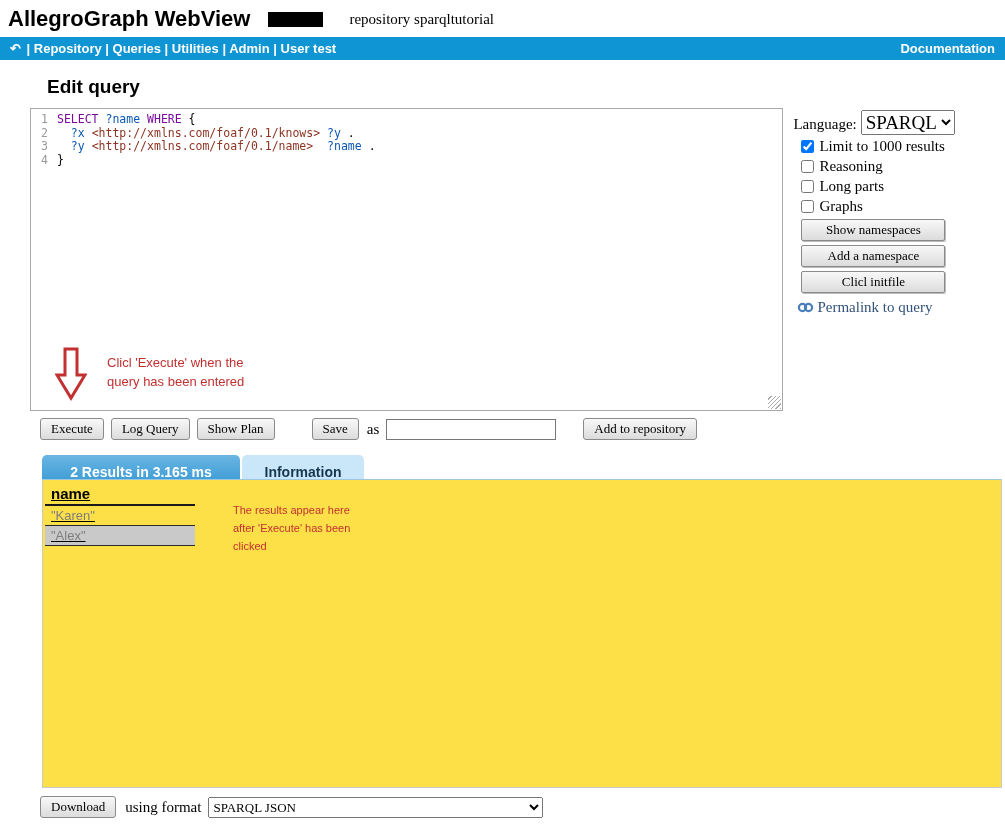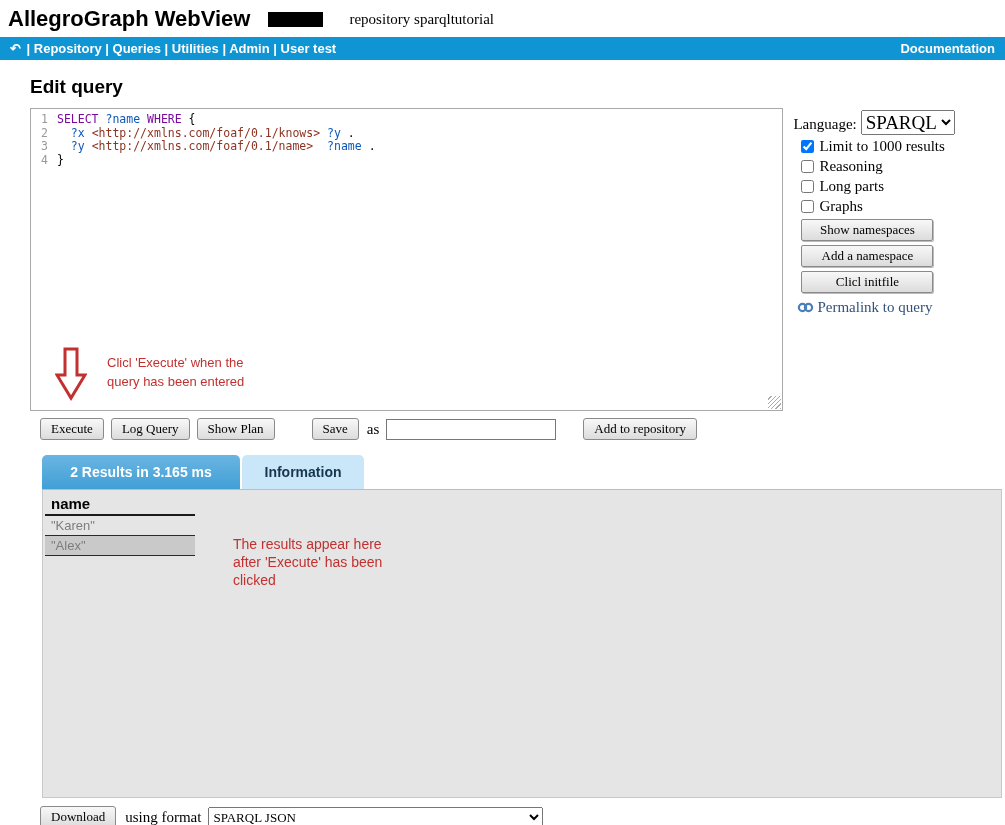--- a/index.html
+++ b/index.html
@@ -17,69 +17,69 @@
   
   .nav { background:#0f95d4; color:#fff; height:23px; display:flex; justify-content:space-between;
          align-items:center; padding:0 10px; font-family:"Liberation Sans",sans-serif; font-weight:bold; font-size:13px; }
   .nav-left { display:flex; align-items:center; }
   .nav-back { cursor:pointer; margin-right:2px; }
   .nav-sep { white-space:pre; }
   .nav-link { cursor:pointer; }
   .nav-doc { cursor:pointer;text-align:right; }
   
   .content { padding-left:30px; }
-  .page-title { font-family:"Liberation Sans",sans-serif; font-weight:bold; font-size:19px; margin:16px 0 10px 0; }
+  .page-title { font-family:"Liberation Sans",sans-serif; font-weight:bold; font-size:19px; margin:16px 0 10px 17px; }
   .editor-row { display:flex; align-items:flex-start; }
   .editor { position:relative; width:755px; height:303px; border:1px solid #a9a9a9; background:#fff;
             font-family:"DejaVu Sans Mono",monospace; font-size:11.5px; line-height:13.5px; padding-top:4px; cursor:text; }
   .code-line { display:flex; }
   .line-number { width:26px; flex:none; text-align:right; padding-right:9px; color:#999; }
   .line-content { white-space:pre; }
   .tok-kw { color:#7a0a9e; }
   .tok-var { color:#0b57b8; }
   .tok-uri { color:#8d3321; }
   .tok-pl { color:#000; }
   .exec-annotation { position:absolute; left:24px; top:238px; display:flex; gap:20px; }
   .note-text { font-family:"Liberation Sans",sans-serif; font-size:13px; line-height:19px; margin-top:6px; }
   .resize-handle { position:absolute; right:1px; bottom:1px; width:13px; height:13px; cursor:nwse-resize;
     background:repeating-linear-gradient(135deg, transparent 0 2px, #aaa 2px 3px); }
   
   .options-panel { margin-left:10px; width:212px; font-size:15px; padding-top:2px; }
   .lang-row { margin-bottom:2px; }
   .lang-row select { margin-left:4px; font-size:19px; font-family:"Liberation Serif",serif; }
   .cb-row { display:block; margin:3px 0 3px 8px; cursor:pointer; }
   .cb-row input { margin:0 5px 0 0; vertical-align:-2px; cursor:pointer; }
-  .panel-btn { display:block; width:132px; margin:4px 0 4px 8px; padding:2px 0; text-align:center;
+  .panel-btn { display:block; width:144px; margin:4px 0 4px 8px; padding:2px 0; text-align:center;
     font-family:"Liberation Serif",serif; font-size:13px; background:linear-gradient(#f8f8f8,#dcdcdc);
     border:1px solid #8a8a8a; border-radius:2px; box-shadow:1px 1px 0 #bbb; cursor:pointer; }
   .permalink { margin:6px 0 0 4px; color:#33527a; display:flex; align-items:center; gap:3px; cursor:pointer; }
   
   .toolbar { margin:7px 0 0 10px; display:flex; align-items:center; font-size:15px; }
   .btn { font-family:"Liberation Serif",serif; font-size:13px; background:linear-gradient(#f8f8f8,#dcdcdc);
     border:1px solid #8a8a8a; border-radius:3px; padding:2px 10px; margin-right:7px; cursor:pointer; }
   .save-btn { margin-left:30px; }
   .as-label { margin:0 7px 0 1px; }
   .save-input { width:170px; height:21px; border:1px solid #777; font-size:13px; padding:0 4px;
     font-family:"Liberation Serif",serif; }
   .add-repo-btn { margin-left:27px; }
   
   .tabs { display:flex; margin:15px 0 0 12px; }
-  .tab { height:34px; line-height:34px; text-align:center; font-family:"Liberation Sans",sans-serif;
+  .tab { height:24px; line-height:34px; text-align:center; font-family:"Liberation Sans",sans-serif;
     font-weight:bold; font-size:14px; border-radius:5px 5px 0 0; cursor:pointer; }
   .tab.active { width:198px; background:linear-gradient(#6ab5e2,#429fd6); color:#fff; }
   .tab.inactive { width:122px; background:#c9e7f8; color:#16364e; margin-left:2px; }
   
-  .results-panel { position:relative; width:960px; height:309px; margin-left:12px; background:#e5e5e5;
-    border:1px solid #c9c9c9; border-top:1px solid #9fc6dc; }
+  .results-panel { position:relative; width:960px; height:309px; margin-left:12px; background:#fde047;
+    border:1px solid #c9c9c9; border-top:1px solid #9fc6dc;text-decoration:underline; }
   .results-table { border-collapse:collapse; margin:3px 0 0 2px; font-family:"Liberation Sans",sans-serif; }
   .results-table th { font-size:15px; text-align:left; padding:2px 6px; border-bottom:2px solid #1a1a1a; min-width:150px; }
   .results-table td { font-size:13px; color:#7d7d7d; padding:2px 6px; border-bottom:1px solid #2a2a2a; }
   .results-table tbody tr:nth-child(even) td { background:#c9c9c9; }
-  .results-note { position:absolute; left:190px; top:45px; font-family:"Liberation Sans",sans-serif;
-    font-size:14px; line-height:18px; }
+  .results-note { position:absolute; left:190px; top:21px; font-family:"Liberation Sans",sans-serif;
+    font-size:11px; line-height:18px; }
   
   .download-row { margin:8px 0 0 10px; display:flex; align-items:center; font-size:15px; }
   .format-label { margin:0 7px 0 2px; }
   .format-select { width:335px; height:21px; font-size:13px; font-family:"Liberation Serif",serif; }
 </style>
 </head>
 <body>
 
 <div class="header">
   <span class="app-title">AllegroGraph WebView</span>

